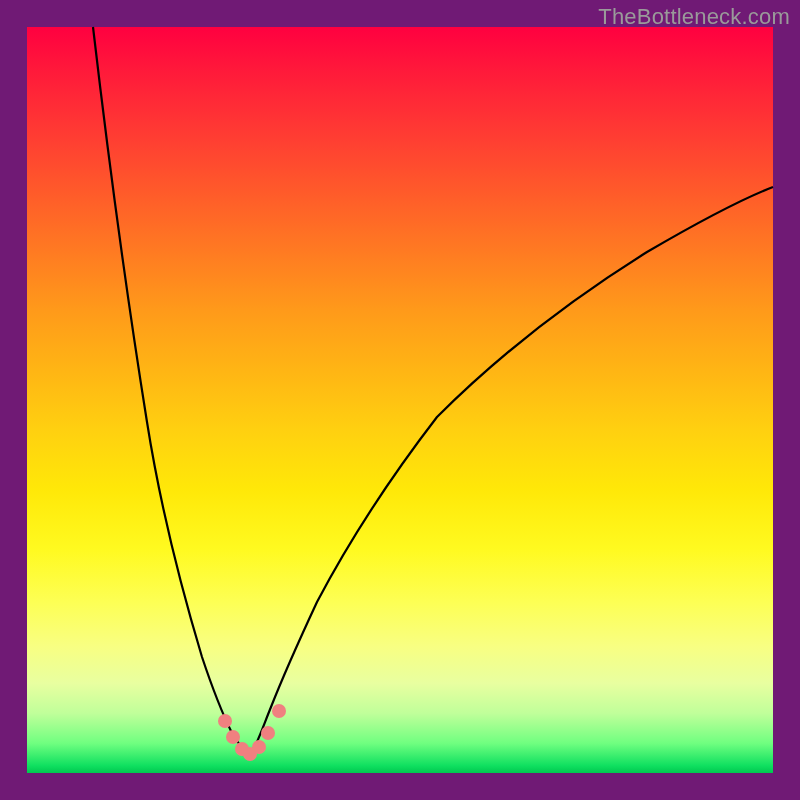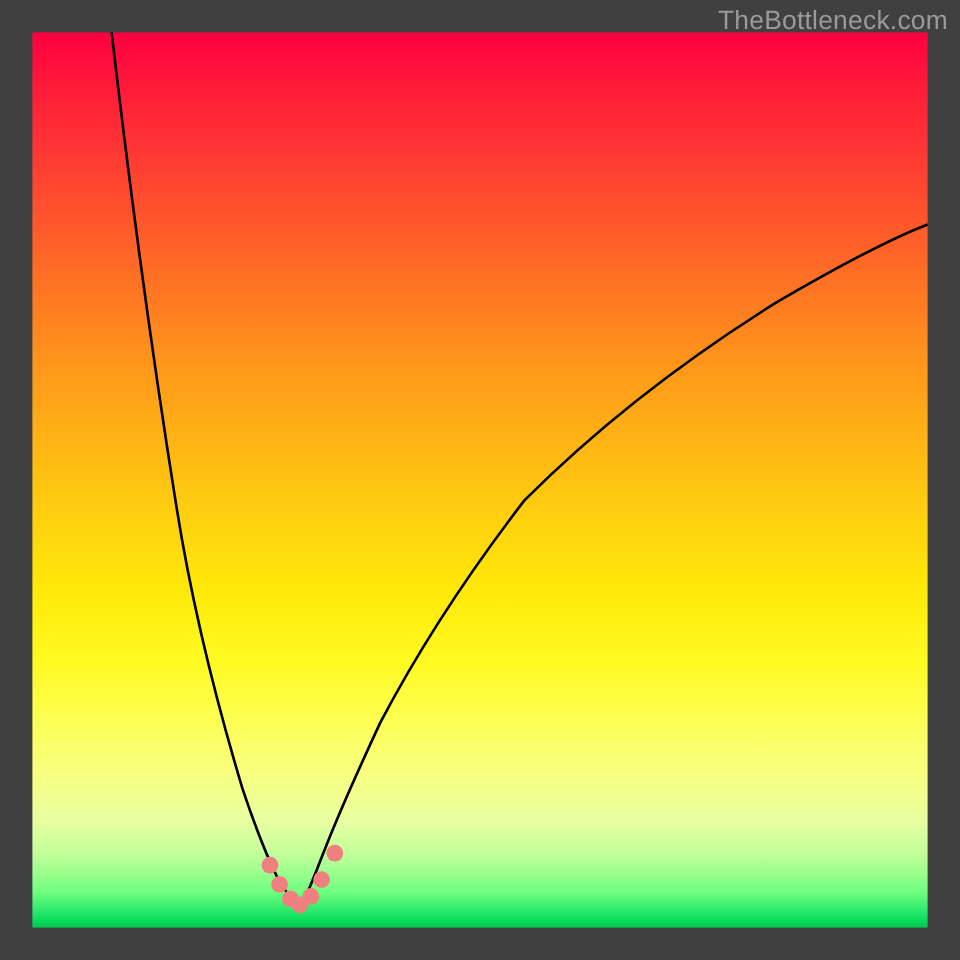--- a/index.html
+++ b/index.html
@@ -10,21 +10,21 @@
     background: #000;
     overflow: hidden;
     font-family: Arial, Helvetica, sans-serif;
   }
   .frame {
     position: absolute;
     left: 0;
     top: 0;
     width: 800px;
     height: 800px;
-    background: #404040;
+    background: #701a75;
   }
   .plot-area {
     position: absolute;
     left: 27px;
     top: 27px;
     width: 746px;
     height: 746px;
     
     background: linear-gradient(to bottom,
       #ff0040 0%,

